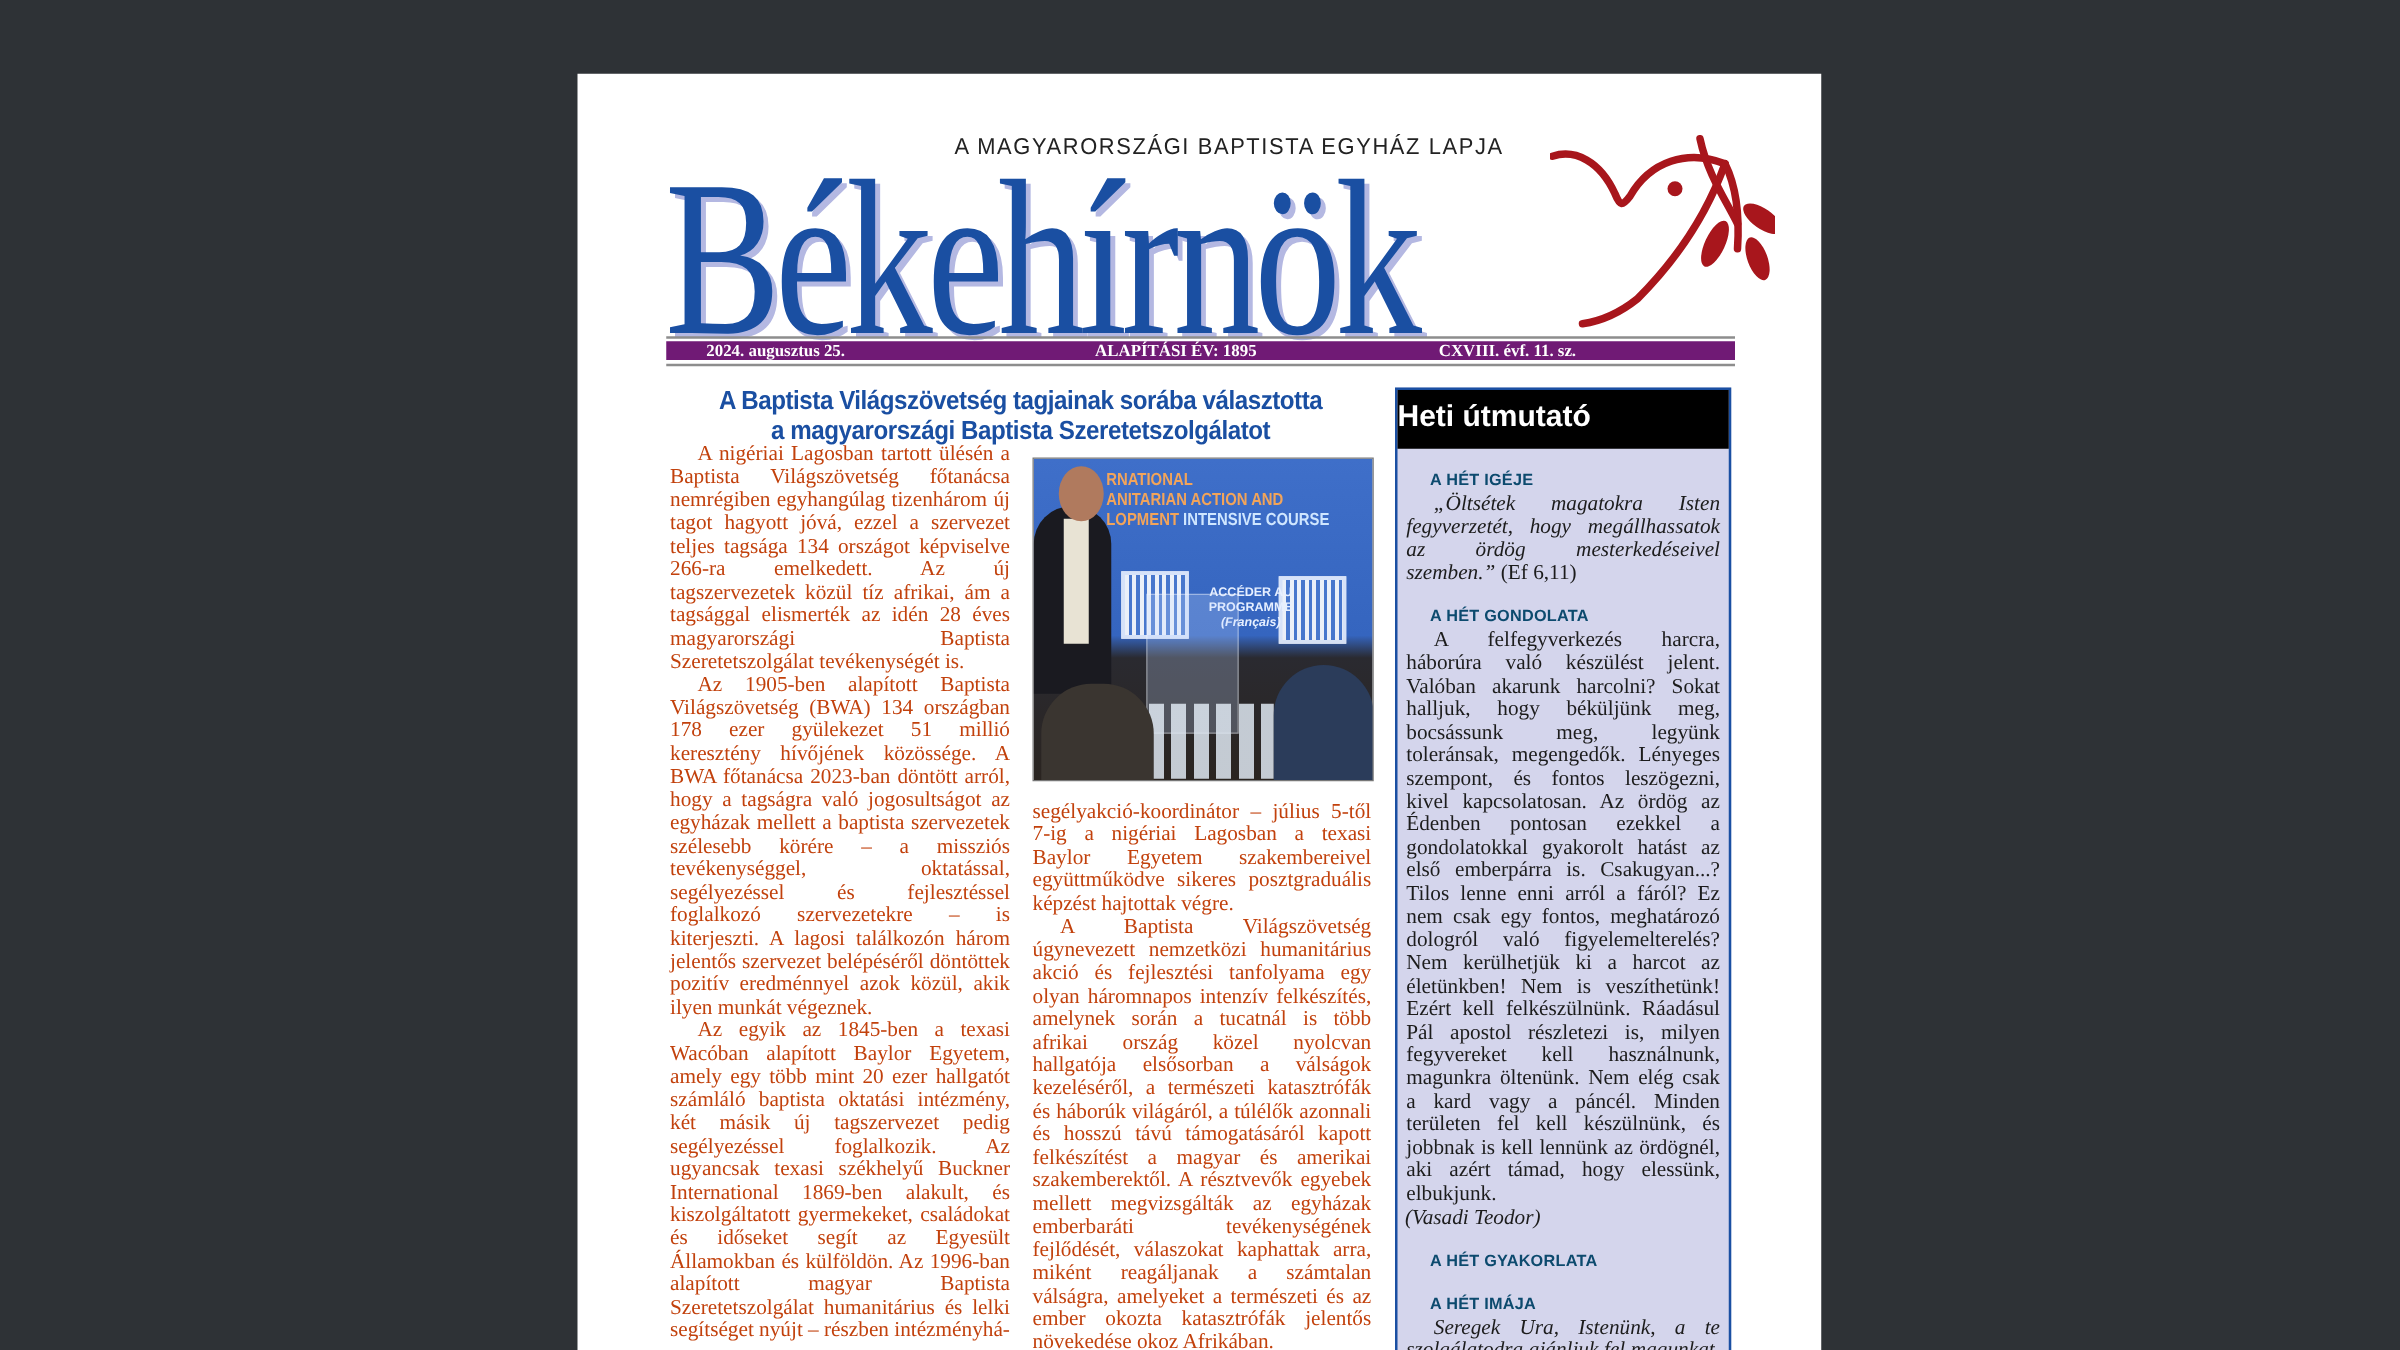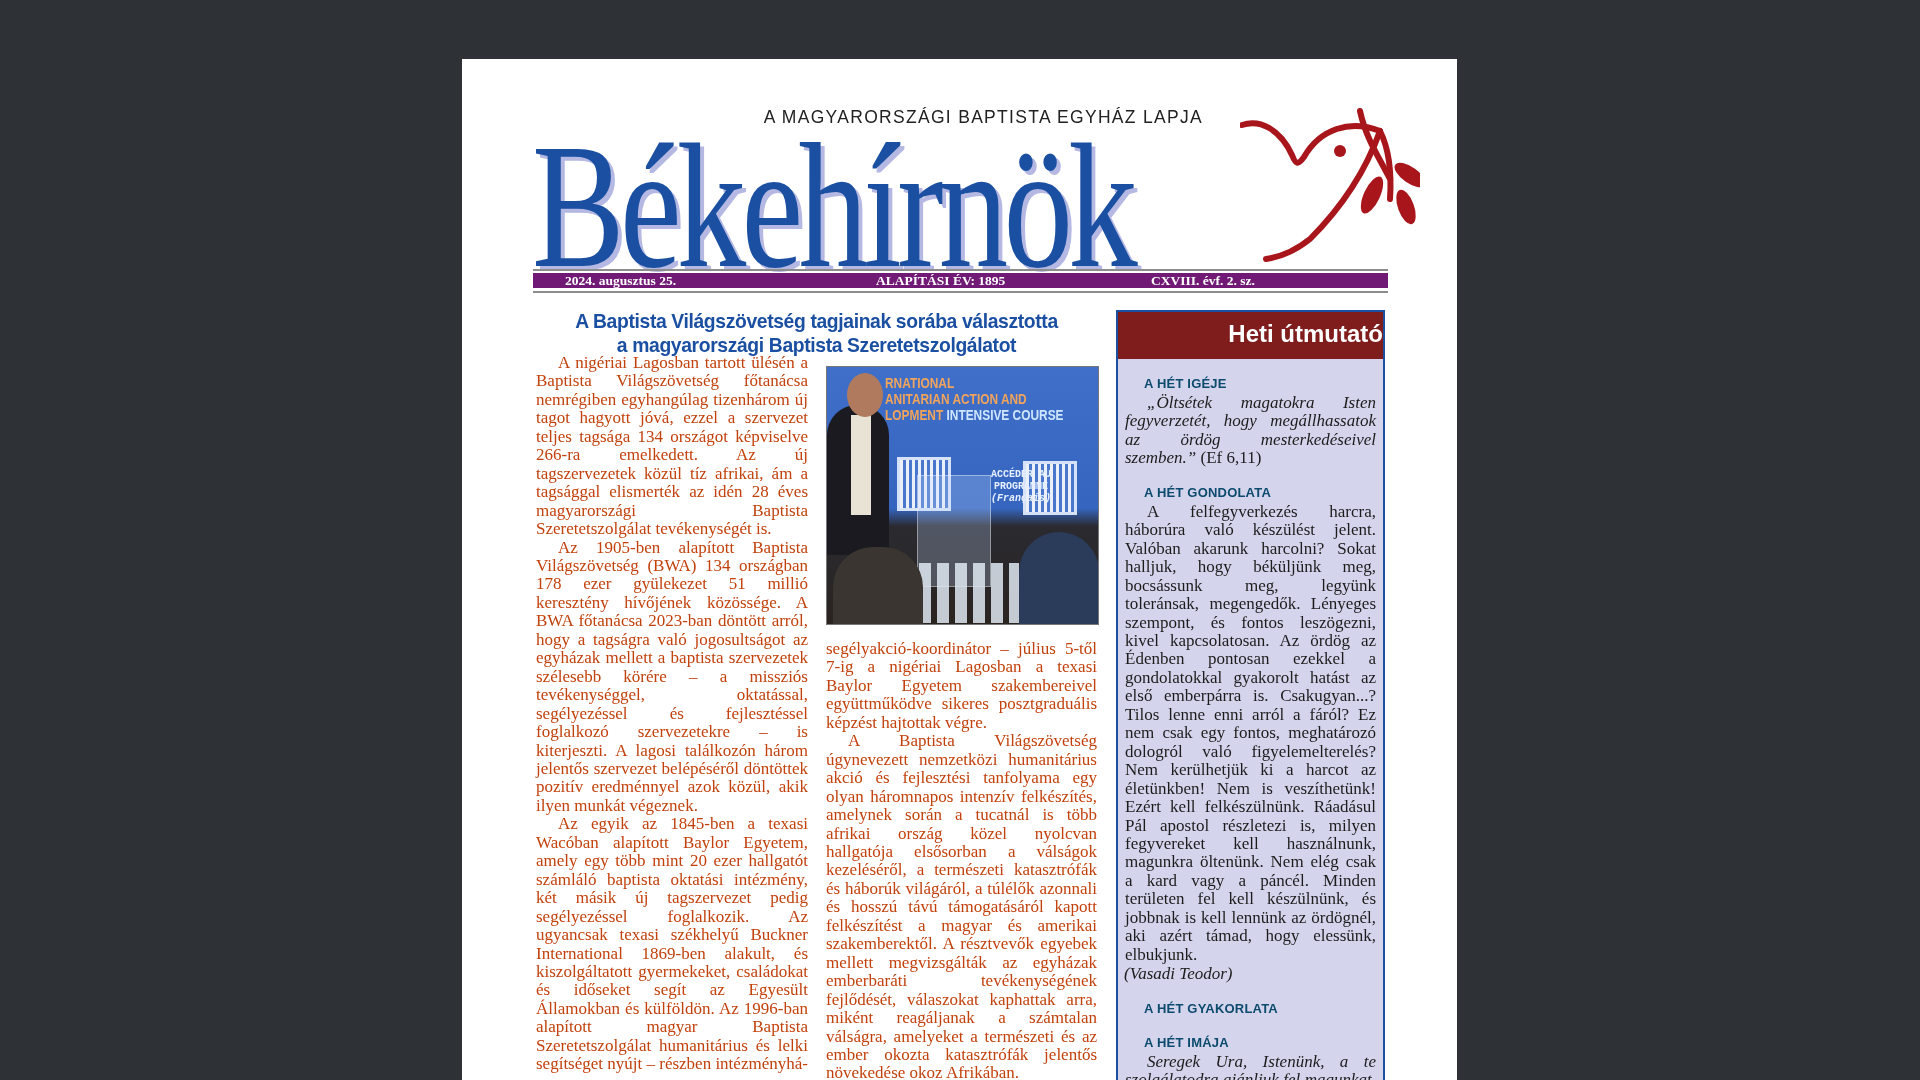--- a/index.html
+++ b/index.html
@@ -55,37 +55,37 @@
   .slide-text {
     position:absolute; left:58px; top:8px; font-family:"Liberation Sans", sans-serif;
     font-weight:bold; font-size:14px; line-height:16px; color:#f2a45a; white-space:nowrap;
     transform:scaleX(0.85); transform-origin:left top;
   }
   .slide-text .w { color:#cfe6ff; }
   .qr { position:absolute; width:48px; height:48px; background:
         repeating-linear-gradient(90deg,#fff 0 3px,#4a79cf 3px 6px),
         #fff; border:3px solid #e8f0ff; opacity:0.9; }
   .slide-access {
-    position:absolute; left:140px; top:102px; font-family:Liberation Mono, monospace;
-    font-weight:bold; font-size:10px; line-height:12px; color:#e6efff; text-align:center;margin-left:24px;
+    position:absolute; left:140px; top:102px; font-family:Liberation Sans, sans-serif;
+    font-weight:bold; font-size:10px; line-height:12px; color:#e6efff; text-align:center;
   }
   .speaker-body { position:absolute; left:0; top:38px; width:62px; height:150px; background:#1a1a20; border-radius:30px 30px 0 0; }
   .speaker-head { position:absolute; left:20px; top:6px; width:36px; height:44px; background:#b07a5e; border-radius:50%; }
   .speaker-shirt { position:absolute; left:24px; top:48px; width:20px; height:100px; background:#e8e3d4; }
   .podium { position:absolute; left:90px; top:108px; width:72px; height:110px; background:rgba(200,220,255,0.25); border:1px solid rgba(255,255,255,0.4); }
   .aud1 { position:absolute; left:6px; top:180px; width:90px; height:90px; background:#3a3530; border-radius:40px 40px 0 0; }
   .aud2 { position:absolute; left:192px; top:165px; width:80px; height:100px; background:#2b3c5a; border-radius:40px 40px 0 0; }
   .bottles { position:absolute; left:92px; top:196px; width:100px; height:60px;
     background:repeating-linear-gradient(90deg,#dfe8f2 0 12px,transparent 12px 18px); opacity:0.85; }
   .sidebar {
     position:absolute; left:654px; top:251px; width:269px; height:820px;
     background:#d4d5ec; border:2px solid #1a4fa2; box-sizing:border-box;
   }
   .sidebar-head {
-    height:47px; background:#7f1d1d; color:#fff; text-align:right;
+    height:47px; background:#000000; color:#fff; text-align:left;
     font-family:"Liberation Sans", sans-serif; font-weight:bold; font-size:24px; line-height:44px;
   }
   .sidebar-body { padding:0 6px 0 6px; font-size:17px; line-height:18.45px; color:#1c1c1c; text-align:justify; }
   .sec-title {
     font-family:"Liberation Sans", sans-serif; font-weight:900; color:#0c4a6e;
     font-size:13px; letter-spacing:0.2px; margin:16px 0 0 20px; line-height:18px;
   }
   .sidebar-body p { margin:1px; text-indent:22px; }
   .it { font-style:italic; }
 </style>
@@ -110,21 +110,21 @@
       <ellipse cx="132" cy="96" rx="8" ry="20" transform="rotate(25 132 96)"></ellipse>
       <ellipse cx="170" cy="76" rx="8" ry="18" transform="rotate(-55 170 76)"></ellipse>
       <ellipse cx="166" cy="108" rx="8" ry="18" transform="rotate(-20 166 108)"></ellipse>
     </g>
   </svg>
 
   <div class="bar-line" style="top:210px;"></div>
   <div class="bar">
     <span style="left:32px;">2024. augusztus 25.</span>
     <span style="left:343px;">ALAPÍTÁSI ÉV: 1895</span>
-    <span style="left:618px;">CXVIII. évf. 2. sz.</span>
+    <span style="left:618px;">CXVIII. évf. 11. sz.</span>
   </div>
   <div class="bar-line" style="top:232px;"></div>
 
   <div class="headline">
     <div>A Baptista Világszövetség tagjainak sorába választotta</div>
     <div>a magyarországi Baptista Szeretetszolgálatot</div>
   </div>
 
   <div class="col col-left">
     <p>A nigériai Lagosban tartott ülésén a Baptista Világszövetség főtanácsa nemrégiben egyhangúlag tizenhárom új tagot hagyott jóvá, ezzel a szervezet teljes tagsága 134 országot képviselve 266-ra emelkedett. Az új tagszervezetek közül tíz afrikai, ám a tagsággal elismerték az idén 28 éves magyarországi Baptista Szeretetszolgálat tevékenységét is.</p>

